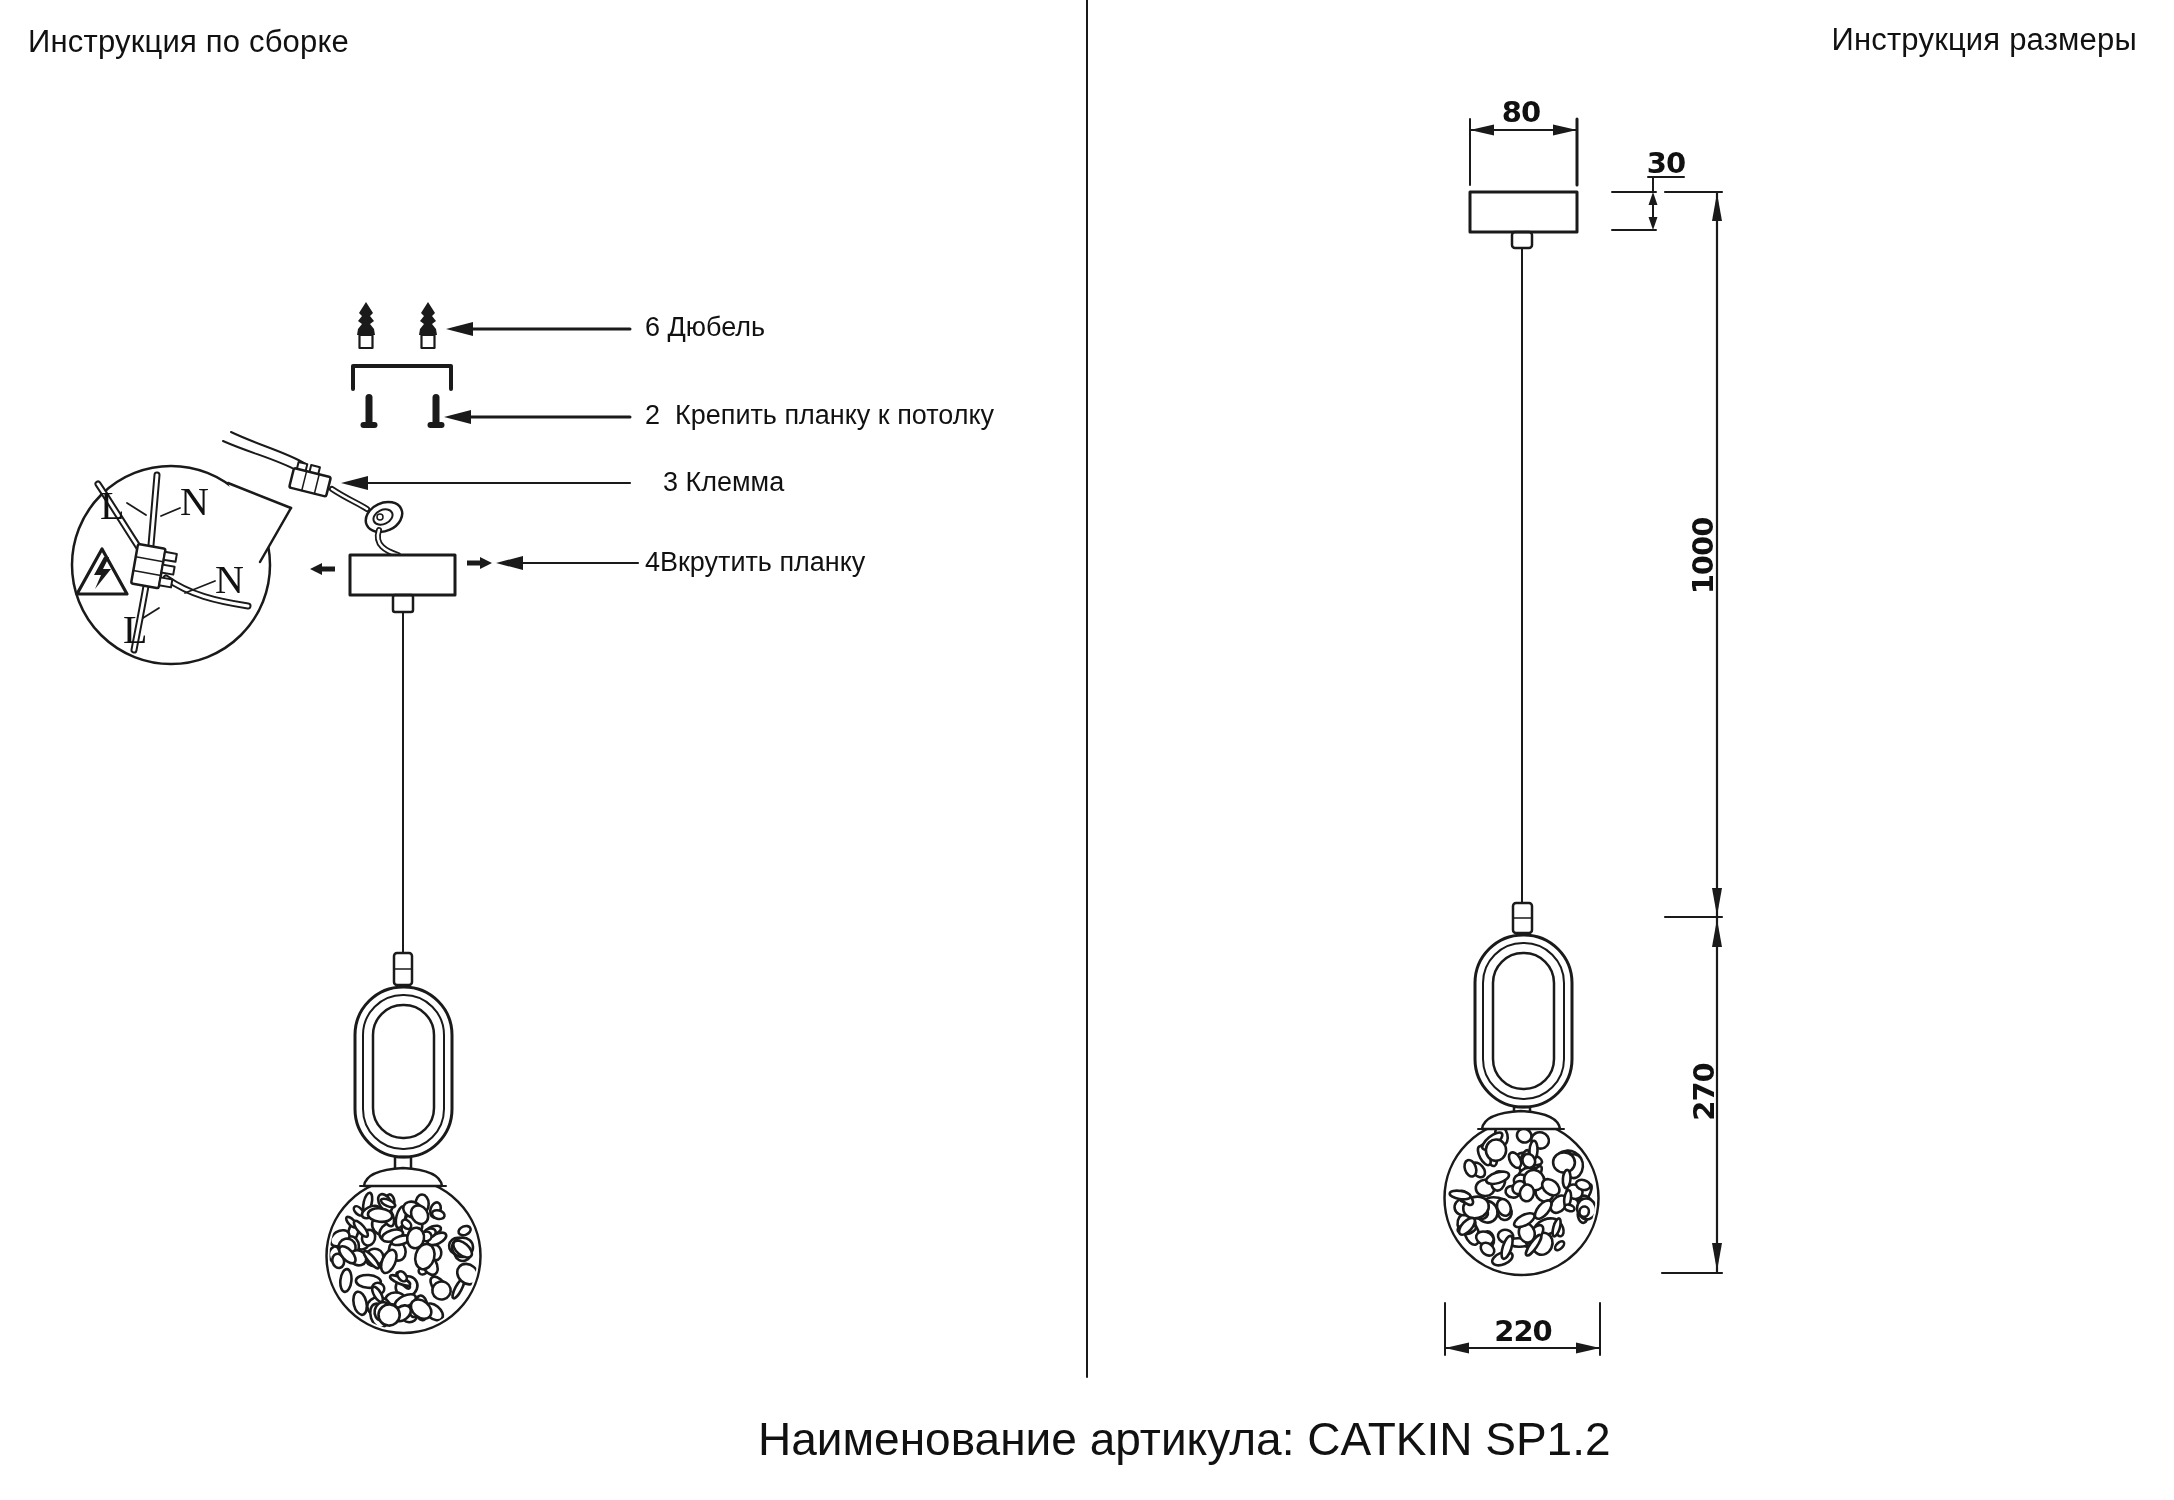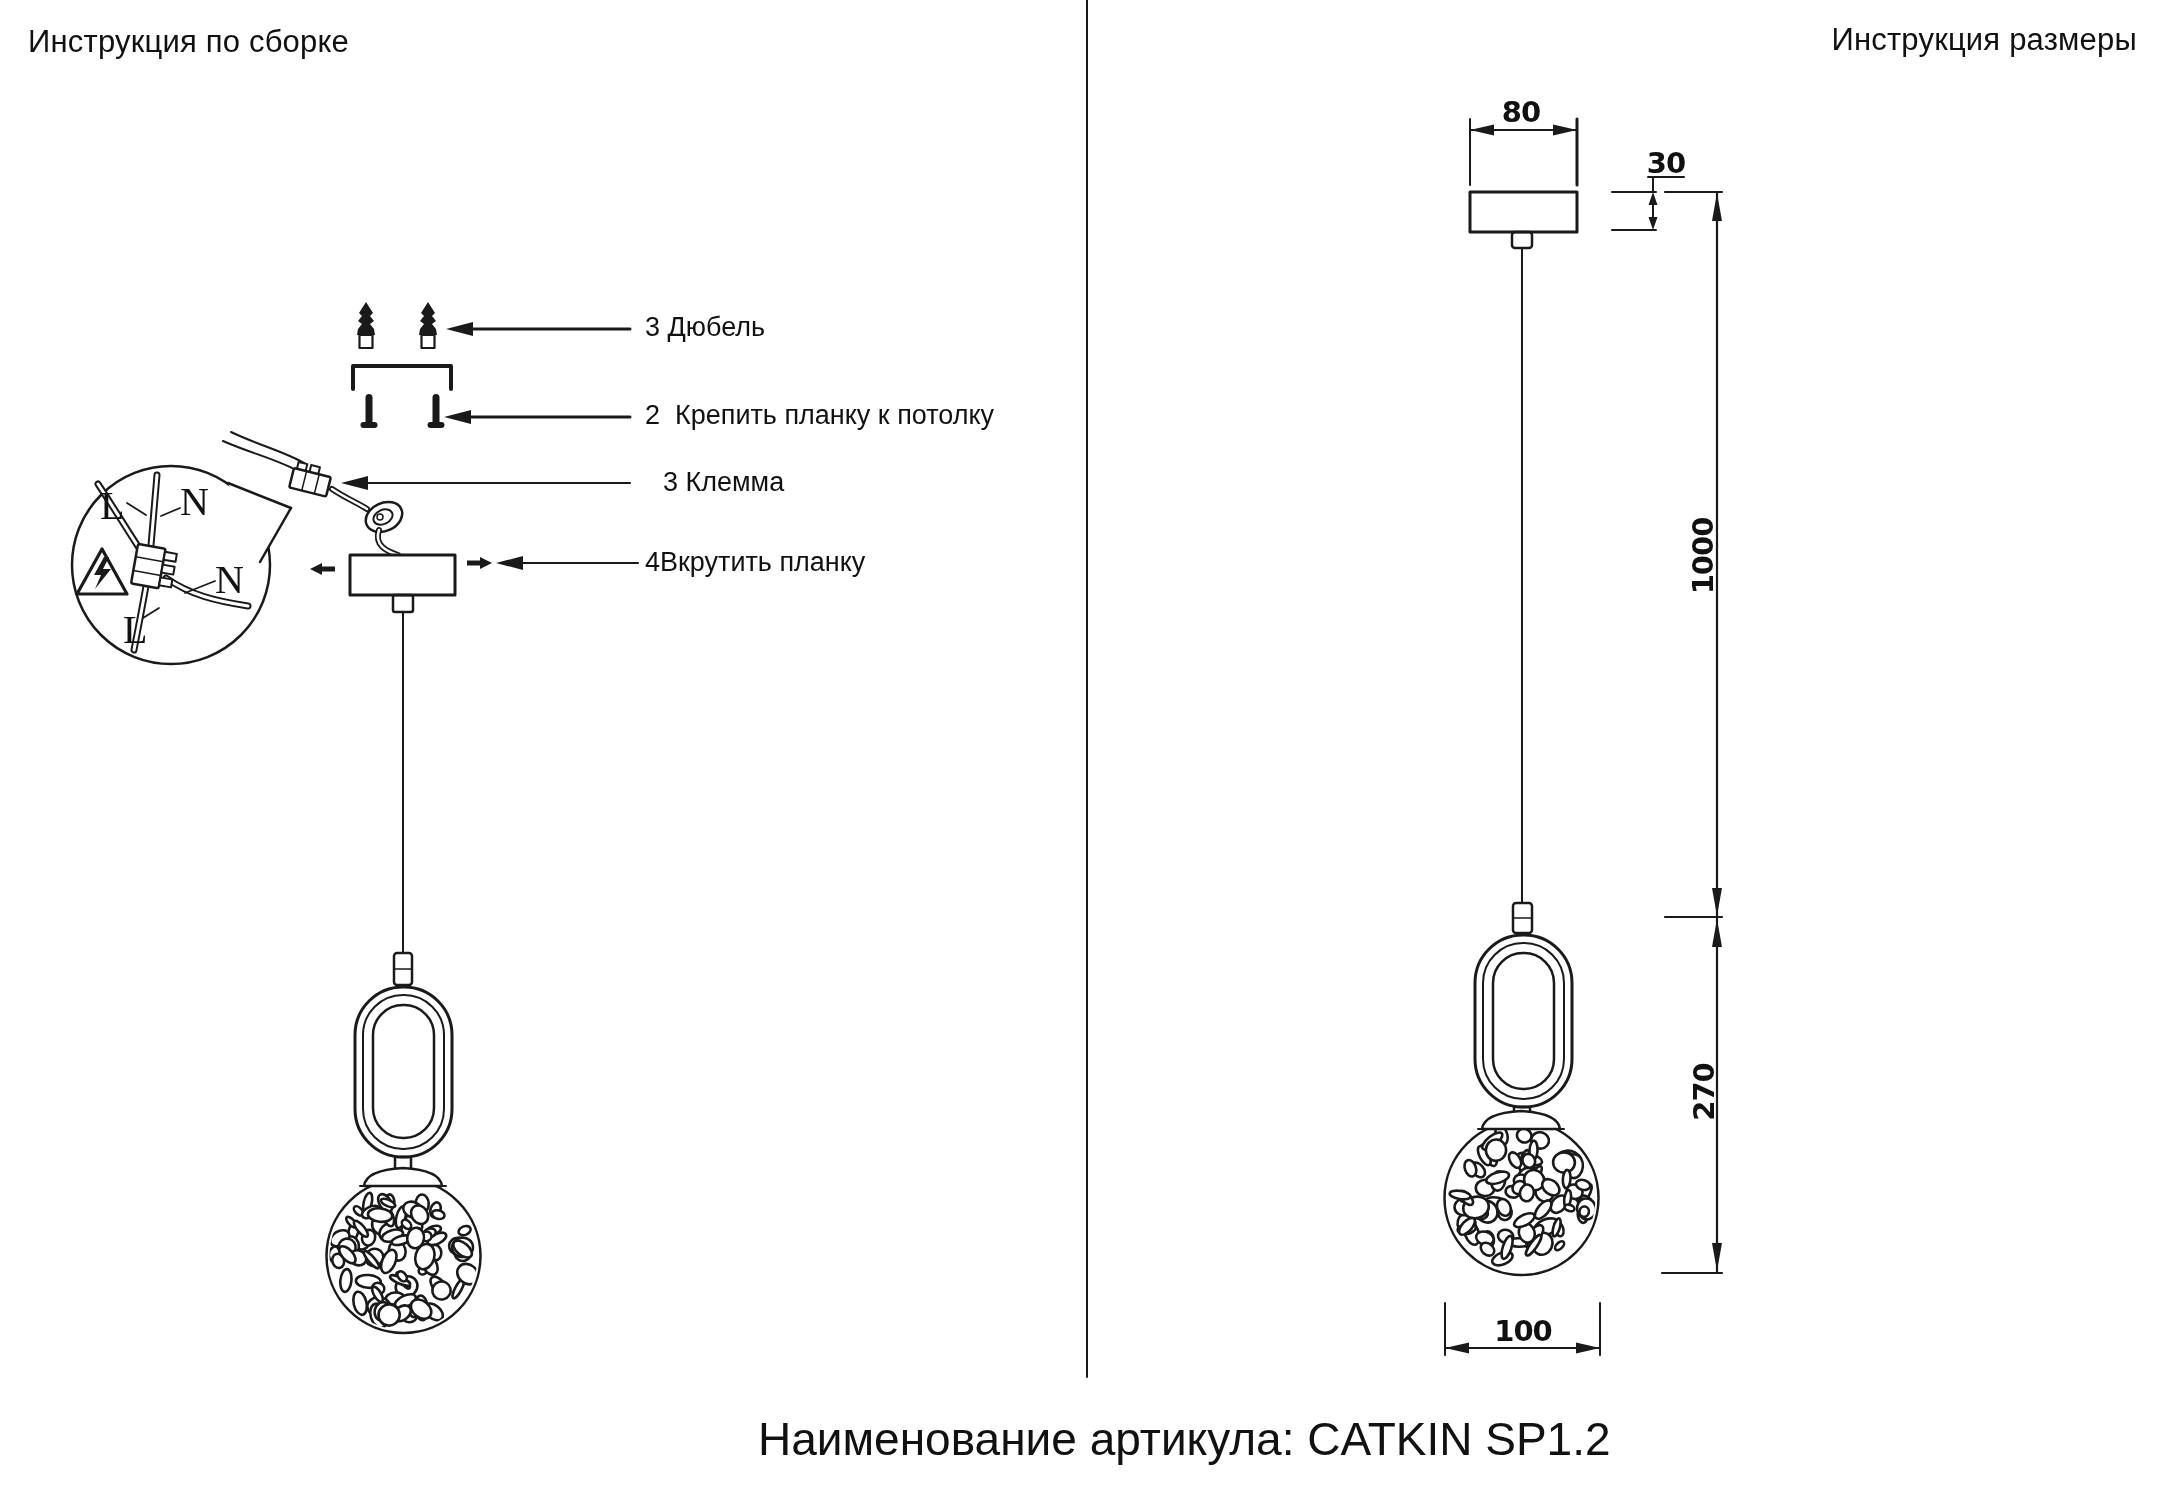--- a/index.html
+++ b/index.html
@@ -376,29 +376,29 @@
       <line x1="1445" y1="1348" x2="1600" y2="1348"></line>
       <polygon points="1445,1348 1469,1342.5 1469,1353.5" fill="#1a1a1a" stroke="none"></polygon>
       <polygon points="1600,1348 1576,1342.5 1576,1353.5" fill="#1a1a1a" stroke="none"></polygon>
     </g>
   </g>
 </svg>
 
 <div class="abs title" style="left:28px;top:24px">Инструкция по сборке</div>
 <div class="abs title" style="right:37px;top:22px">Инструкция размеры</div>
 
-<div class="abs callout-label" style="left:645px;top:312px">3 Дюбель</div>
+<div class="abs callout-label" style="left:645px;top:312px">6 Дюбель</div>
 <div class="abs callout-label" style="left:645px;top:400px">2  Крепить планку к потолку</div>
 <div class="abs callout-label" style="left:663px;top:467px">3 Клемма</div>
 <div class="abs callout-label" style="left:645px;top:547px">4Вкрутить планку</div>
 
 <div class="abs wire-letter" style="left:100px;top:482px">L</div>
 <div class="abs wire-letter" style="left:180px;top:478px">N</div>
 <div class="abs wire-letter" style="left:215px;top:556px">N</div>
 <div class="abs wire-letter" style="left:123px;top:606px">L</div>
 
 <div class="abs dim-label dim-center" style="left:1521px;top:112px">80</div>
 <div class="abs dim-label dim-center" style="left:1666px;top:163px">30</div>
 <div class="abs dim-label dim-rot" style="left:1703px;top:556px">1000</div>
 <div class="abs dim-label dim-rot" style="left:1704px;top:1092px">270</div>
-<div class="abs dim-label dim-center" style="left:1523px;top:1331px">100</div>
+<div class="abs dim-label dim-center" style="left:1523px;top:1331px">220</div>
 
 <div class="abs caption" style="left:758px;top:1412px">Наименование артикула: CATKIN SP1.2</div>
 
 </body></html>

